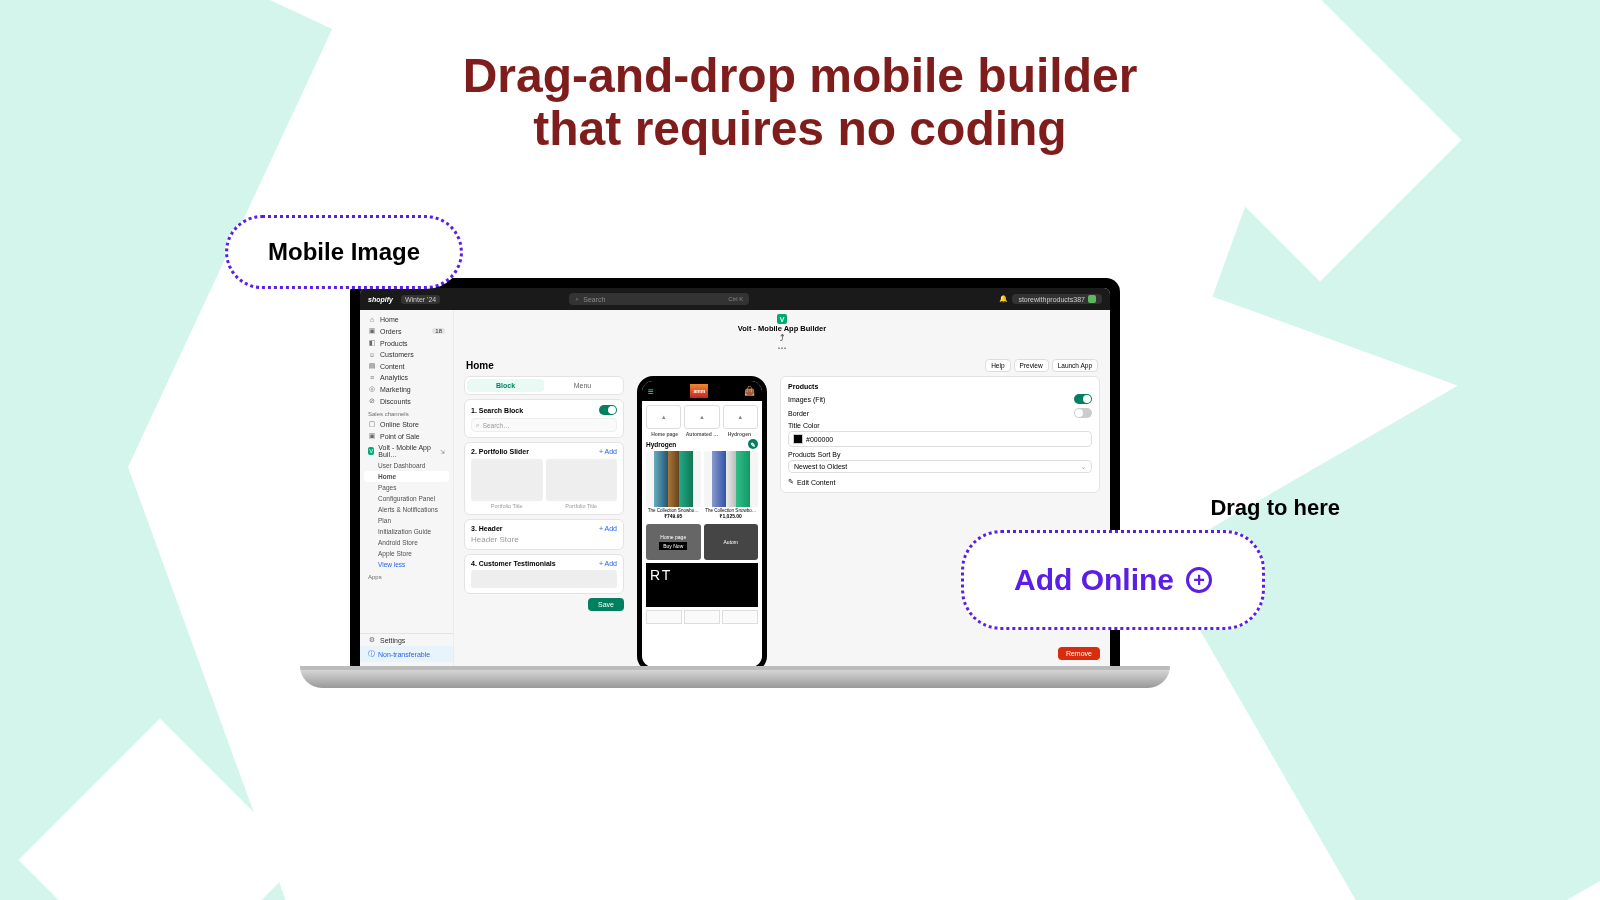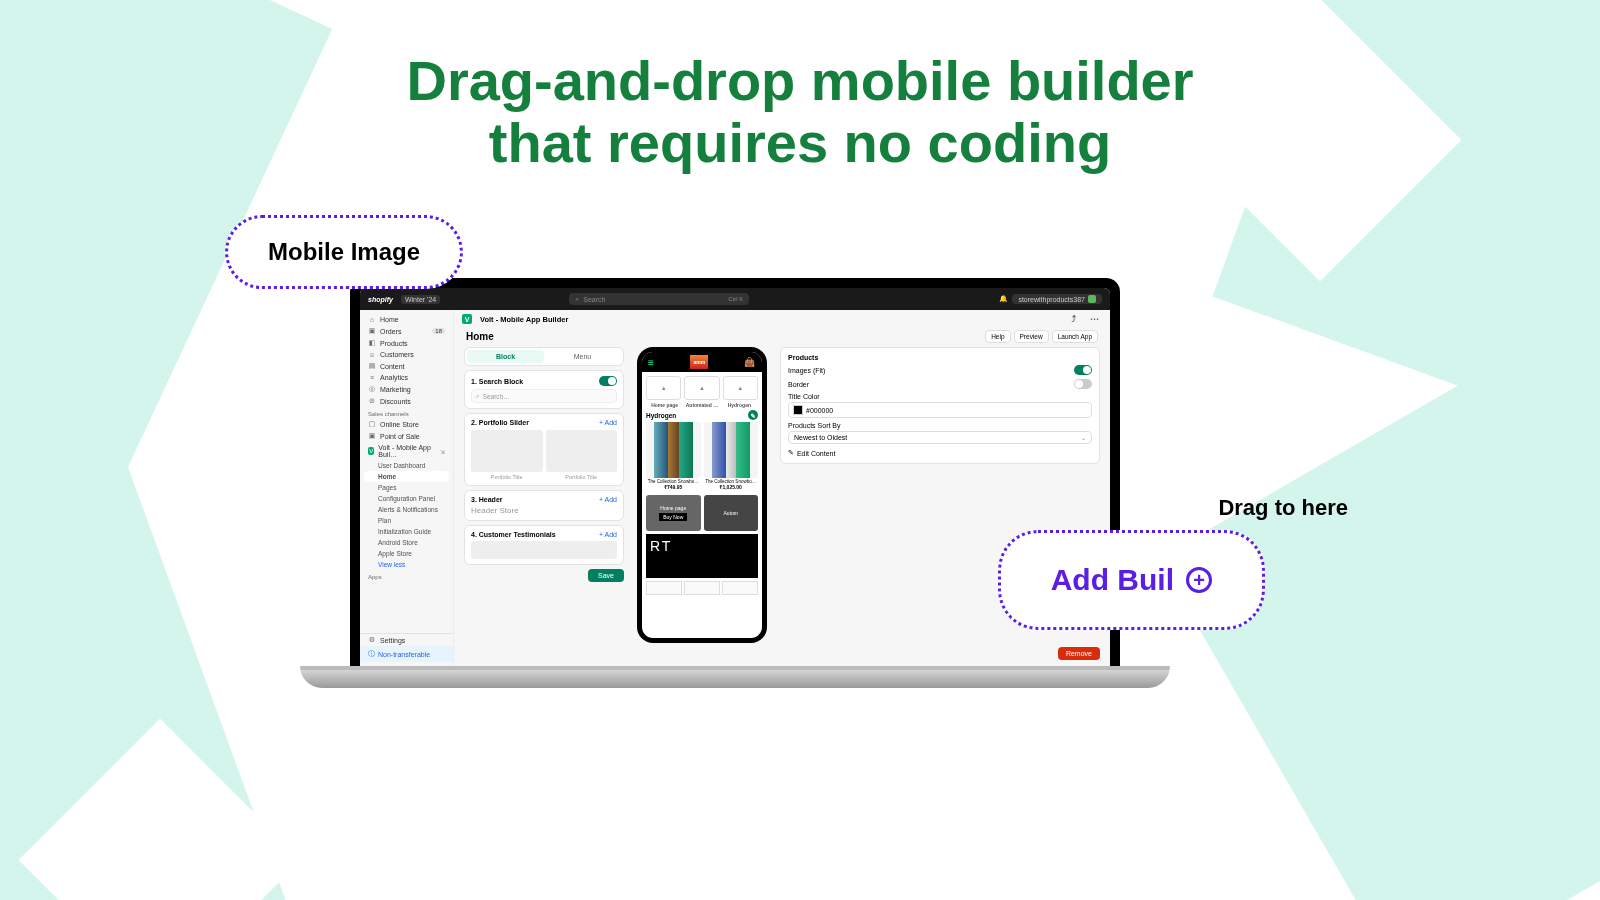--- a/index.html
+++ b/index.html
@@ -10,28 +10,28 @@
 .shape1 { width: 500px; height: 500px; left: -250px; top: -100px; transform: rotate(25deg); }
 .shape2 { width: 400px; height: 600px; left: -200px; top: 400px; transform: rotate(-20deg); }
 .shape3 { width: 500px; height: 600px; right: -200px; top: -200px; transform: rotate(20deg); }
 .shape4 { width: 500px; height: 500px; right: -150px; top: 400px; transform: rotate(-30deg); }
 .white-cut { position: absolute; background: #fff; width: 200px; height: 200px; }
 .wc1 { right: 180px; top: 40px; transform: rotate(45deg); }
 .wc2 { left: 60px; bottom: -60px; transform: rotate(45deg); }
 
 
 .hero { position: absolute; top: 50px; left: 50%; transform: translateX(-50%); text-align: center; z-index: 2; }
-.hero h1 { font-size: 56px; font-weight: 800; line-height: 1.1; color: #15803d; }
+.hero h1 { font-size: 48px; font-weight: 800; line-height: 1.1; color: #7f1d1d; }
 
 
 .callout { position: absolute; background: #fff; border: 3px dotted #5a1ee6; border-radius: 40px; padding: 20px 40px; font-weight: 700; z-index: 10; }
 .callout.replace { left: 225px; top: 215px; font-size: 24px; color: #000; }
 .callout.add { right: 335px; top: 530px; font-size: 30px; color: #5a1ee6; display: flex; align-items: center; gap: 12px; padding: 30px 50px; }
 .callout.add .plus-circle { width: 26px; height: 26px; border: 3px solid #5a1ee6; border-radius: 50%; display: flex; align-items: center; justify-content: center; font-size: 20px; font-weight: 900; }
-.drag-label { position: absolute; right: 252px; top: 495px; font-size: 22px; font-weight: 700; color: #000; z-index: 10; }
+.drag-label { position: absolute; right: 260px; top: 495px; font-size: 22px; font-weight: 700; color: #000; z-index: 10; }
 
 
 .laptop { position: absolute; left: 300px; top: 278px; width: 870px; z-index: 5; }
 .laptop-screen { width: 770px; height: 390px; background: #000; border-radius: 14px 14px 0 0; margin: 0 auto; padding: 10px 10px 0 10px; }
 .laptop-base { width: 870px; height: 22px; background: linear-gradient(#d5d5d5, #999); border-radius: 0 0 40px 40px; margin-top: -2px; border-top: 4px solid #bbb; }
 .screen-inner { width: 100%; height: 378px; background: #f6f6f7; border-radius: 6px 6px 0 0; overflow: hidden; display: flex; flex-direction: column; }
 
 
 .topbar { height: 22px; background: #1a1a1a; display: flex; align-items: center; padding: 0 8px; gap: 8px; font-size: 7px; color: #ccc; }
 .topbar .brand { font-weight: 700; font-style: italic; color: #fff; }
@@ -54,21 +54,21 @@
 .sb-sub.active { background: #fff; border-radius: 4px; margin: 0 4px; padding-left: 14px; font-weight: 600; }
 .sb-link { color: #2563eb; }
 .sb-footer { margin-top: auto; border-top: 1px solid #e3e3e3; }
 .sb-nontrans { background: #e8f4fb; color: #2563eb; padding: 3px 8px; display: flex; align-items: center; gap: 3px; font-size: 7px; }
 .sb-app-row { display:flex; align-items:center; gap:4px; padding:2px 8px; }
 .sb-app-row .v-badge { width:8px; height:8px; background:#0a7; color:#fff; font-size:6px; display:flex; align-items:center; justify-content:center; border-radius:2px; }
 .sb-app-row .pin { margin-left:auto; opacity:.5; font-size:6px; }
 
 
 .content { flex: 1; background: #f6f6f7; display: flex; flex-direction: column; }
-.app-title-row { padding: 4px 8px; display: flex; align-items: center; gap: 8px; font-size: 7.5px; font-weight: 600; }
+.app-title-row { padding: 4px 8px; display: flex; align-items: center; gap: 0; font-size: 7.5px; font-weight: 600; flex-direction: column; }
 .app-title-row .v-badge { width:10px; height:10px; background:#0a7; color:#fff; font-size:7px; display:flex; align-items:center; justify-content:center; border-radius:2px; }
 .app-title-row .spacer { flex: 1; }
 .app-title-row .icon-btn { color: #666; cursor: pointer; padding: 0 3px; font-size: 9px; }
 .page-head { padding: 2px 12px 4px; display: flex; align-items: center; }
 .page-head h2 { font-size: 10px; font-weight: 600; }
 .page-head .btns { margin-left: auto; display: flex; gap: 3px; }
 .page-head .btn { font-size: 6.5px; padding: 2px 5px; background: #fff; border: 1px solid #ddd; border-radius: 4px; cursor: pointer; }
 
 .builder { flex: 1; display: flex; gap: 8px; padding: 0 10px 6px; min-height: 0; }
 
@@ -148,21 +148,21 @@
 
 <div class="hero">
   <h1><span>Drag-and-drop mobile builder</span><br><span>that requires no coding</span></h1>
 </div>
 
 <div class="callout replace">
   <span>Mobile Image</span>
 </div>
 <div class="drag-label">Drag to here</div>
 <div class="callout add">
-  <span>Add Buil</span>
+  <span>Add Online</span>
   <span class="plus-circle">+</span>
 </div>
 
 <div class="laptop">
   <div class="laptop-screen">
     <div class="screen-inner">
 
       <div class="topbar">
         <span class="brand">shopify</span>
         <span class="edition">Winter '24</span>

